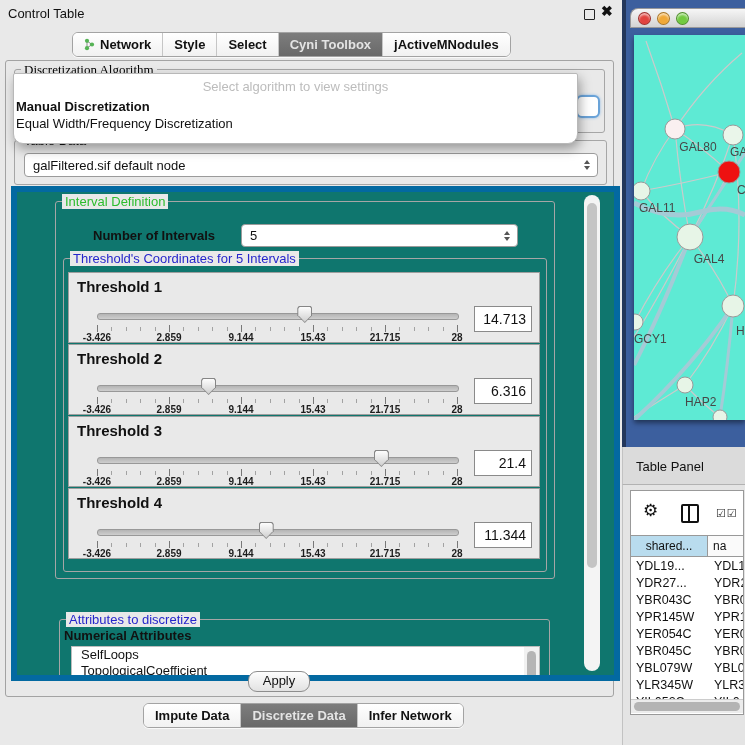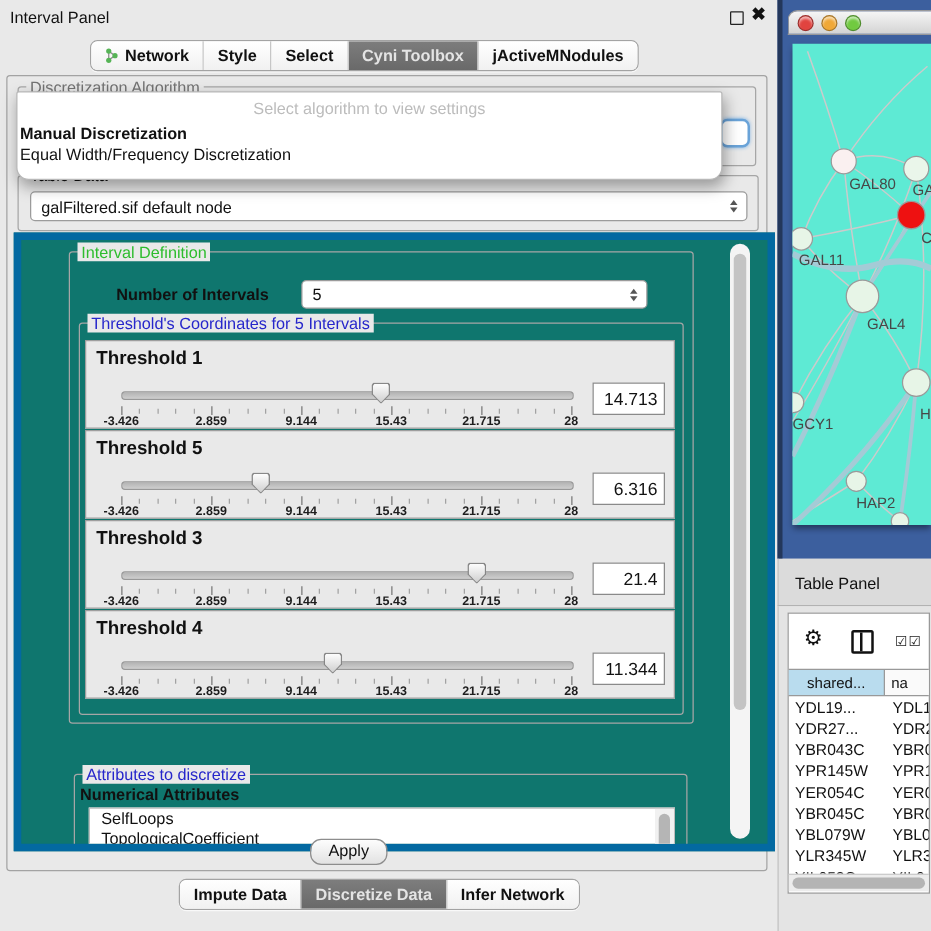--- a/index.html
+++ b/index.html
@@ -19,21 +19,21 @@
        border-left:1px solid #c6c6c6;background:linear-gradient(#ffffff,#f1f1f1);white-space:nowrap;}
   .seg:first-child{border-left:none;}
   .seg.selected{background:linear-gradient(#7d7d7d,#696969);color:#e4e4e4;}
   #top-tabs{left:72px;top:32px;}
   #bottom-tabs{left:143px;top:703px;}
 
   
   .main-panel{left:5px;top:60px;width:607px;height:635px;border:1px solid #a3a3a3;border-radius:3px;background:#e9e9e9;}
   .groupbox{position:absolute;border:1px solid #a6a6a6;border-radius:3px;}
   .legend{position:absolute;top:-8px;left:6px;background:#e9e9e9;padding:0 3px;font-size:13px;white-space:nowrap;}
-  .legend.gray{color:#737373;}
+  .legend.gray{color:#000000;font-family:Liberation Serif, serif;}
   .legend.green{color:#2dbd2d;}
   .legend.blue{color:#2626cb;}
 
   
   .popup{left:13px;top:73px;width:565px;height:71px;background:#fff;border:1px solid #b8b8b8;
          border-radius:2px 2px 10px 10px;box-shadow:2px 5px 12px rgba(0,0,0,.35);z-index:30;padding-top:4px;box-sizing:border-box;}
   .popup-placeholder{text-align:center;color:#bcbcbc;font-size:13px;height:20px;line-height:18px;}
   .popup-item{font-size:13px;height:17px;line-height:17px;padding-left:2px;}
   .popup-item.bold{font-weight:700;}
   .focus-stub{left:576px;top:95px;width:24px;height:23px;background:#fff;border:2px solid #6aa3d8;
@@ -107,21 +107,21 @@
   .tp-hscroll{position:absolute;left:0;top:208px;width:100%;height:14px;background:#ececec;border-top:1px solid #ccc;box-sizing:border-box;}
   .tp-hthumb{position:absolute;left:3px;top:2px;width:106px;height:9px;background:#b4b4b4;border-radius:5px;}
 
   svg text{font-family:"Liberation Sans",sans-serif;}
 </style>
 </head>
 <body>
 
 <div id="stage">
 
-  <div class="abs cp-title">Interval Panel</div>
+  <div class="abs cp-title">Control Table</div>
   <div class="abs float-btn"></div>
   <div class="abs close-btn">✖</div>
 
   <div class="abs seg-bar" id="top-tabs">
       <div class="seg">
         <svg width="11" height="13">
           <line x1="3" y1="3" x2="8" y2="6.5" stroke="#8a8a8a"></line>
           <line x1="3" y1="10" x2="8" y2="6.5" stroke="#8a8a8a"></line>
           <line x1="3" y1="3" x2="3" y2="10" stroke="#8a8a8a"></line>
           <circle cx="3" cy="2.8" r="2.1" fill="#56b456"></circle>
@@ -216,21 +216,21 @@
                   <span class="tlabel" style="left: 0%;">-3.426</span>
                   <span class="tlabel" style="left: 20%;">2.859</span>
                   <span class="tlabel" style="left: 40%;">9.144</span>
                   <span class="tlabel" style="left: 60%;">15.43</span>
                   <span class="tlabel" style="left: 80%;">21.715</span>
                   <span class="tlabel" style="left: 100%;">28</span>
                 </div>
                 <div class="thr-value">14.713</div>
               </div>
               <div class="thr-row">
-                <div class="thr-label">Threshold 5</div>
+                <div class="thr-label">Threshold 2</div>
                 <div class="thr-track"></div>
                 <div class="thr-thumb" style="left: 132.1px;">
                   <div class="outer"></div>
                   <div class="inner"></div>
                 </div>
                 <div class="thr-ticks">
                   <span class="tick major" style="left: 0%;"></span>
                   <span class="tick" style="left: 4%;"></span>
                   <span class="tick" style="left: 8%;"></span>
                   <span class="tick" style="left: 12%;"></span>

